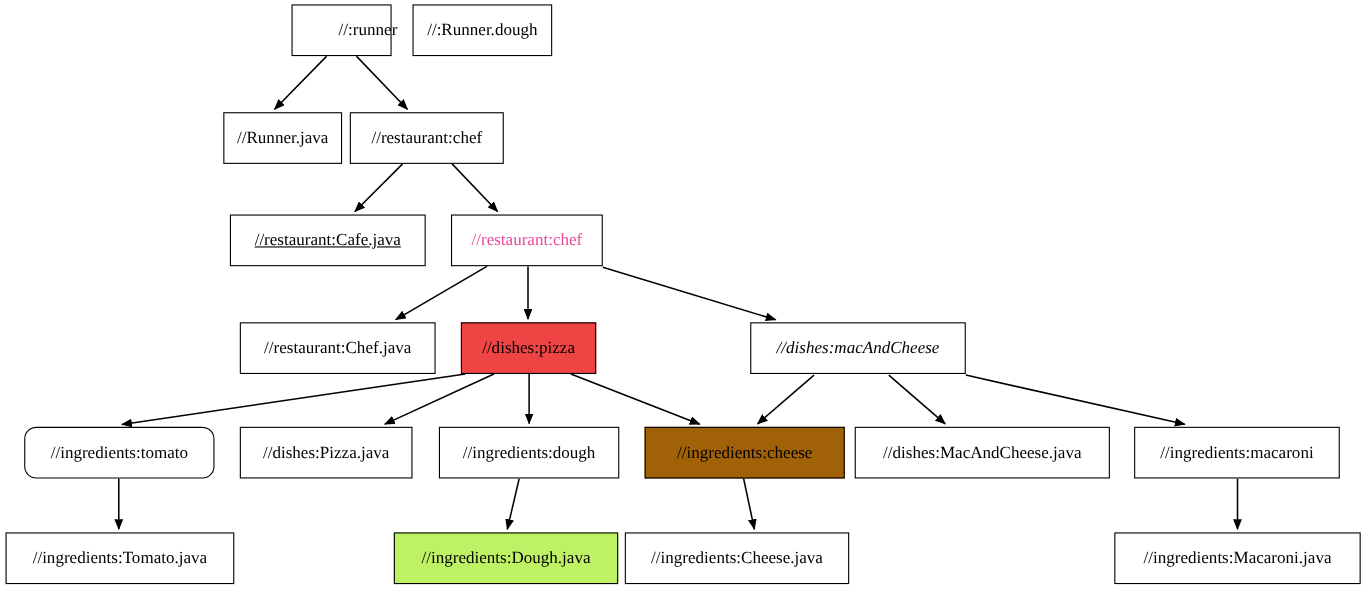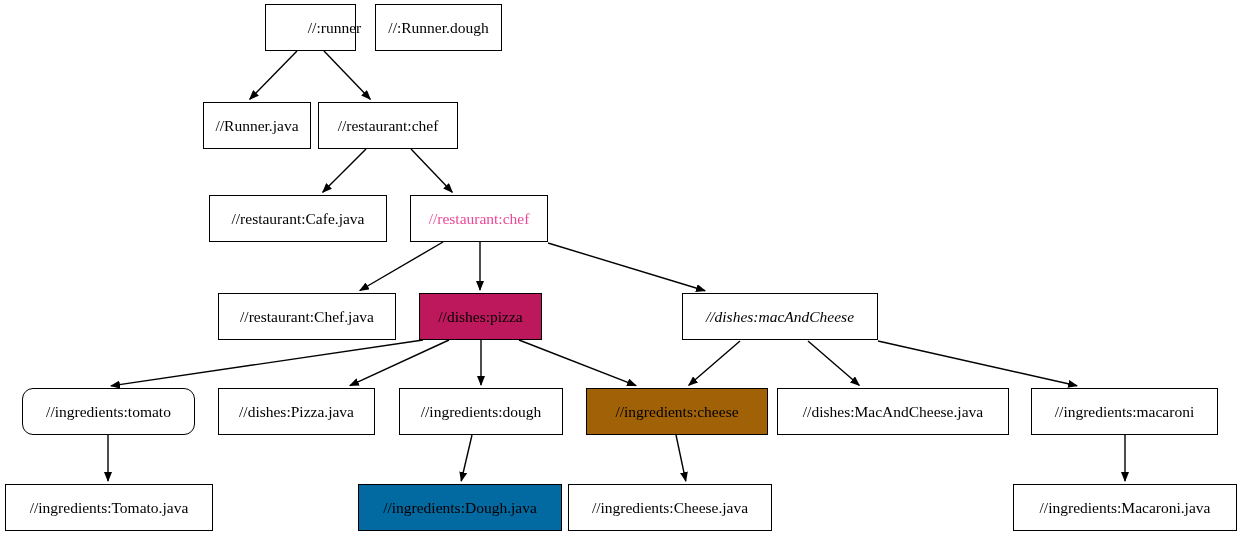--- a/index.html
+++ b/index.html
@@ -82,29 +82,29 @@
       <div class="graph-node" style="left: 375px; top: 4px; width: 127px; height: 47px; border-color: rgb(0, 0, 0); background: rgb(255, 255, 255);">
         <span class="node-label" style="color: rgb(0, 0, 0);">//:Runner.dough</span>
       </div>
       <div class="graph-node" style="left: 175px; top: 102px; width: 108px; height: 47px; border-color: rgb(0, 0, 0); background: rgb(255, 255, 255); margin-left: 28px;">
         <span class="node-label" style="color: rgb(0, 0, 0);">//Runner.java</span>
       </div>
       <div class="graph-node" style="left: 318px; top: 102px; width: 140px; height: 47px; border-color: rgb(0, 0, 0); background: rgb(255, 255, 255);">
         <span class="node-label" style="color: rgb(0, 0, 0);">//restaurant:chef</span>
       </div>
       <div class="graph-node" style="left: 209px; top: 195px; width: 178px; height: 47px; border-color: rgb(0, 0, 0); background: rgb(255, 255, 255);">
-        <span class="node-label" style="color: rgb(0, 0, 0);">//restaurant:Cafe.java</span>
+        <span class="node-label" style="color: rgb(0, 0, 0); text-decoration: underline;">//restaurant:Cafe.java</span>
       </div>
       <div class="graph-node" style="left: 410px; top: 195px; width: 138px; height: 47px; border-color: rgb(0, 0, 0); background: rgb(255, 255, 255);">
         <span class="node-label" style="color: #ec4899;">//restaurant:chef</span>
       </div>
       <div class="graph-node" style="left: 218px; top: 293px; width: 178px; height: 47px; border-color: rgb(0, 0, 0); background: rgb(255, 255, 255);">
         <span class="node-label" style="color: rgb(0, 0, 0);">//restaurant:Chef.java</span>
       </div>
-      <div class="graph-node" style="left: 419px; top: 293px; width: 123px; height: 47px; border-color: rgb(0, 0, 0); background: #be185d;">
+      <div class="graph-node" style="left: 419px; top: 293px; width: 123px; height: 47px; border-color: rgb(0, 0, 0); background: #ef4444;">
         <span class="node-label" style="color: rgb(0, 0, 0);">//dishes:pizza</span>
       </div>
       <div class="graph-node" style="left: 682px; top: 293px; width: 196px; height: 47px; border-color: rgb(0, 0, 0); background: rgb(255, 255, 255);">
         <span class="node-label" style="color: rgb(0, 0, 0); font-style: italic;">//dishes:macAndCheese</span>
       </div>
       <div class="graph-node" style="left: 22px; top: 388px; width: 173px; height: 47px; border-color: rgb(0, 0, 0); background: rgb(255, 255, 255); border-radius: 11px;">
         <span class="node-label" style="color: rgb(0, 0, 0);">//ingredients:tomato</span>
       </div>
       <div class="graph-node" style="left: 218px; top: 388px; width: 157px; height: 47px; border-color: rgb(0, 0, 0); background: rgb(255, 255, 255);">
         <span class="node-label" style="color: rgb(0, 0, 0);">//dishes:Pizza.java</span>
@@ -117,21 +117,21 @@
       </div>
       <div class="graph-node" style="left: 777px; top: 388px; width: 232px; height: 47px; border-color: rgb(0, 0, 0); background: rgb(255, 255, 255);">
         <span class="node-label" style="color: rgb(0, 0, 0); text-align: center;">//dishes:MacAndCheese.java</span>
       </div>
       <div class="graph-node" style="left: 1031px; top: 388px; width: 187px; height: 47px; border-color: rgb(0, 0, 0); background: rgb(255, 255, 255);">
         <span class="node-label" style="color: rgb(0, 0, 0);">//ingredients:macaroni</span>
       </div>
       <div class="graph-node" style="left: 5px; top: 484px; width: 208px; height: 47px; border-color: rgb(0, 0, 0); background: rgb(255, 255, 255);">
         <span class="node-label" style="color: rgb(0, 0, 0);">//ingredients:Tomato.java</span>
       </div>
-      <div class="graph-node" style="left: 358px; top: 484px; width: 204px; height: 47px; border-color: rgb(0, 0, 0); background: #0369a1; justify-content: center;">
+      <div class="graph-node" style="left: 358px; top: 484px; width: 204px; height: 47px; border-color: rgb(0, 0, 0); background: #bef264; justify-content: center;">
         <span class="node-label" style="color: rgb(0, 0, 0);">//ingredients:Dough.java</span>
       </div>
       <div class="graph-node" style="left: 568px; top: 484px; width: 204px; height: 47px; border-color: rgb(0, 0, 0); background: rgb(255, 255, 255);">
         <span class="node-label" style="color: rgb(0, 0, 0);">//ingredients:Cheese.java</span>
       </div>
       <div class="graph-node" style="left: 1013px; top: 484px; width: 224px; height: 47px; border-color: rgb(0, 0, 0); background: rgb(255, 255, 255);">
         <span class="node-label" style="color: rgb(0, 0, 0);">//ingredients:Macaroni.java</span>
       </div>
     </div>
 

